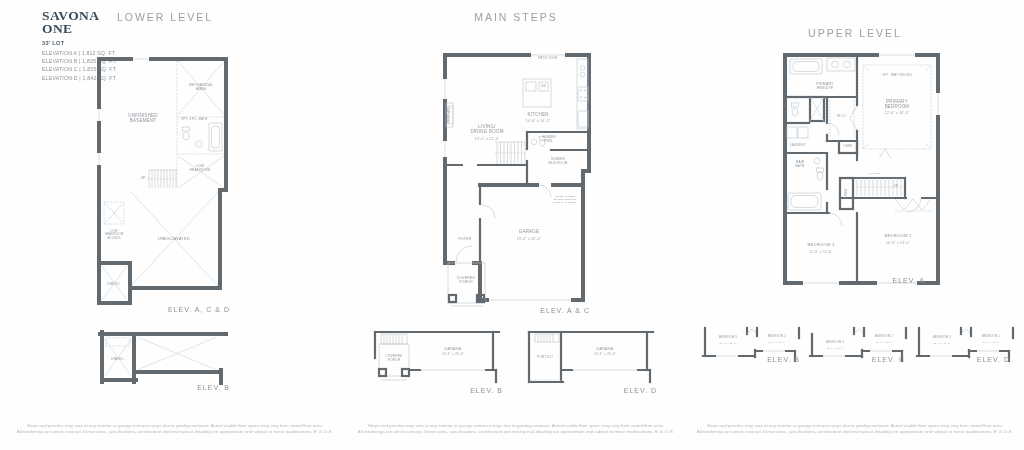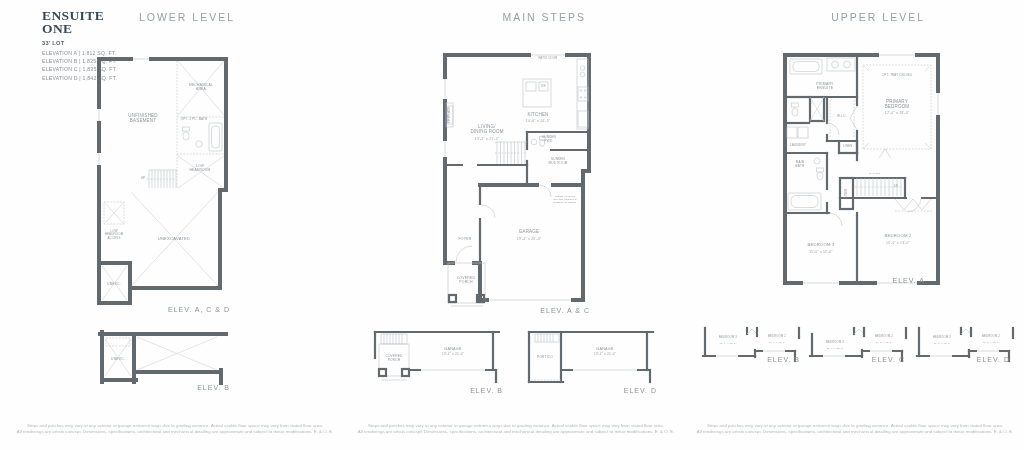--- a/index.html
+++ b/index.html
@@ -3,21 +3,21 @@
 <meta charset="utf-8">
 <style>
   html,body{margin:0;padding:0;background:#fff;}
   .page{position:relative;width:1024px;height:450px;background:#fefefe;overflow:hidden;
         font-family:"Liberation Sans",sans-serif;}
   
   .brand{position:absolute;left:42px;top:9px;font-family:"Liberation Serif",serif;
          font-weight:bold;font-size:13.5px;line-height:13px;color:#394a59;letter-spacing:.4px;}
   .lot{position:absolute;left:42px;top:40px;font-size:5.6px;font-weight:bold;color:#55616c;letter-spacing:.3px;}
   .elist{position:absolute;left:42px;top:49px;font-size:5.2px;line-height:8.2px;color:#8d9399;letter-spacing:.2px;}
-  .heading{position:absolute;top:11px;width:140px;text-align:right;font-size:10.5px;
+  .heading{position:absolute;top:11px;width:140px;text-align:center;font-size:10.5px;
            letter-spacing:2px;color:#9aa0a5;font-weight:500;}
   
   .plan{position:absolute;}
   .plan svg{position:absolute;left:0;top:0;width:100%;height:100%;overflow:visible;}
   .lbl{position:absolute;transform:translate(-50%,-50%);color:#8f959b;text-align:center;
        white-space:pre-line;line-height:1.2;letter-spacing:.2px;}
   .dim{color:#9aa0a6;}
   .rot{transform:translate(-50%,-50%) rotate(-90deg);}
   .elev{position:absolute;width:80px;text-align:right;font-size:7px;letter-spacing:1px;color:#8b9197;}
   .foot{position:absolute;top:423px;width:320px;text-align:center;font-size:4.4px;
@@ -29,34 +29,34 @@
   .dl{fill:none;stroke:#bfc3c7;stroke-width:.6;stroke-dasharray:1.8 1.4;}
   .xl{fill:none;stroke:#ced2d5;stroke-width:.6;}
   .gap{fill:#fefefe;stroke:none;}
 </style>
 </head>
 <body>
 
 <div class="page">
 
   <div class="brand">
-    <div>ENSUITE</div>
+    <div>SAVONA</div>
     <div>ONE</div>
   </div>
   <div class="lot">33' LOT</div>
   <div class="elist">
     <div>ELEVATION A | 1,812 SQ. FT.</div>
     <div>ELEVATION B | 1,835 SQ. FT.</div>
     <div>ELEVATION C | 1,835 SQ. FT.</div>
     <div>ELEVATION D | 1,842 SQ. FT.</div>
   </div>
 
   <div class="heading" style="left:95px;">LOWER LEVEL</div>
   <div class="heading" style="left:446px;">MAIN STEPS</div>
-  <div class="heading" style="left:785px;">UPPER LEVEL</div>
+  <div class="heading" style="left:785px;margin-top:16px;">UPPER LEVEL</div>
 
   <div class="plan" style="left:97px;top:57px;width:131px;height:250px;">
     <svg viewBox="0 0 131 250">
       <path class="w" d="M2 2 H129 V133 H123 V231 H33 V246 H2 Z"></path>
       <rect class="gap" x="36" y="0" width="16" height="4"></rect>
         <line class="tl" x1="36" y1="2" x2="52" y2="2"></line>
       <rect class="gap" x="0" y="52" width="4" height="12"></rect>
         <line class="tl" x1="2" y1="52" x2="2" y2="64"></line>
       <rect class="gap" x="0" y="96" width="4" height="12"></rect>
         <line class="tl" x1="2" y1="96" x2="2" y2="108"></line>

